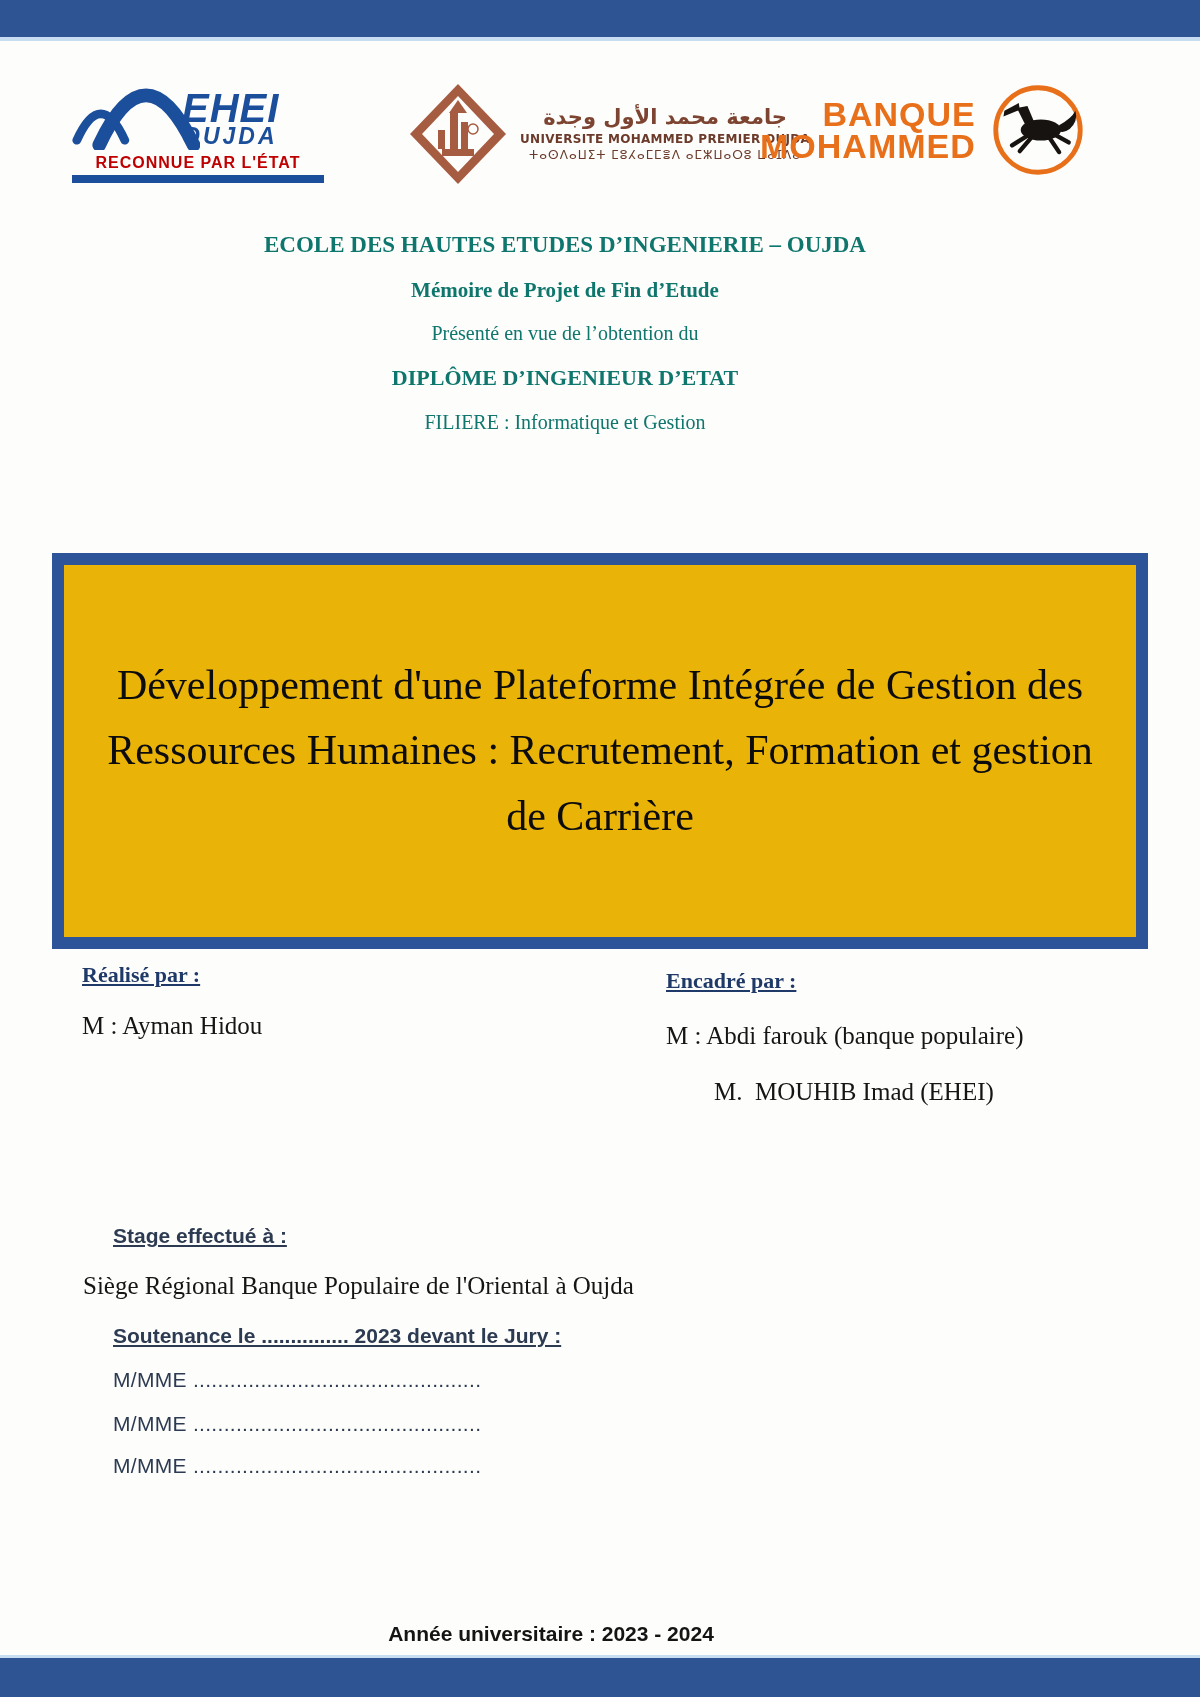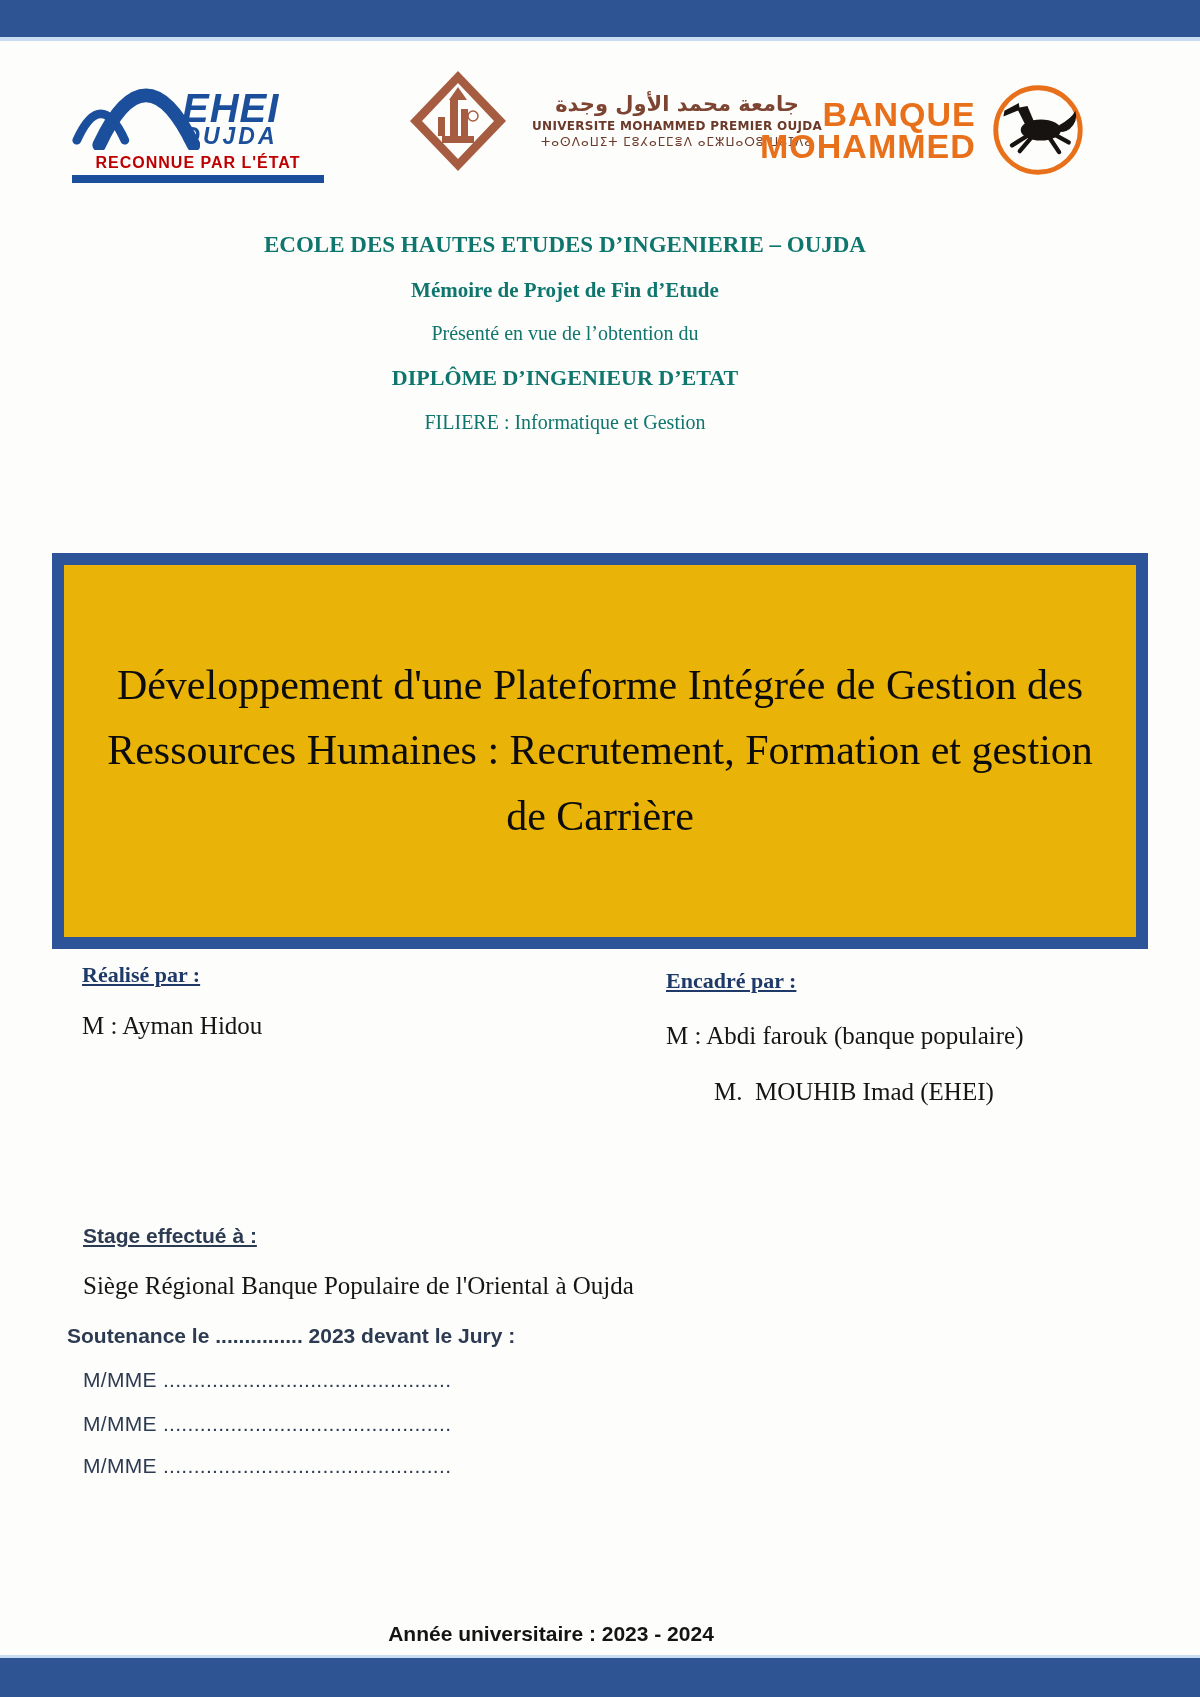--- a/index.html
+++ b/index.html
@@ -12,21 +12,21 @@
   
   .logo-ehei { position:absolute; left:72px; top:72px; width:252px; }
   .ehei-top { display:flex; align-items:flex-end; }
   .ehei-arch { width:128px; height:78px; flex:0 0 auto; }
   .ehei-words { margin-left:-18px; padding-bottom:2px; color:#1b4f9c; font-family:"Liberation Sans", sans-serif; font-weight:bold; text-align:left; }
   .ehei-name { font-size:40px; line-height:0.8; letter-spacing:1px; font-style:italic; }
   .ehei-city { font-size:23px; line-height:1.05; letter-spacing:3px; font-style:italic; }
   .ehei-tagline { margin-top:4px; color:#c00000; font-family:"Liberation Sans", sans-serif; font-weight:bold; font-size:16px; letter-spacing:1px; text-align:center; }
   .ehei-bar { margin-top:3px; height:8px; background:#1b4f9c; width:100%; }
 
-  .logo-ump { position:absolute; left:408px; top:69px; display:flex; align-items:center;gap:12px; }
+  .logo-ump { position:absolute; left:408px; top:82px; display:flex; align-items:center; }
   .ump-emblem { width:100px; height:104px; flex:0 0 auto; }
   .ump-text { margin-left:12px; color:#7c4431; font-family:"DejaVu Sans", sans-serif; text-align:center; }
   .ump-arabic { font-size:21px; line-height:1.1; font-weight:bold; }
   .ump-latin { font-size:12px; font-weight:bold; letter-spacing:0.3px; margin-top:3px; color:#6b3a2a; }
   .ump-tifinagh { font-size:12px; margin-top:2px; letter-spacing:1px; color:#6b3a2a; }
 
   .logo-bp { position:absolute; left:760px; top:82px; display:flex; align-items:center; }
   .bp-words { color:#e8701a; font-family:"Liberation Sans", sans-serif; font-weight:bold; font-size:34px; line-height:0.95; letter-spacing:1px; text-align:right; }
   .bp-circle { width:96px; height:96px; margin-left:14px; flex:0 0 auto; }
 
@@ -47,24 +47,24 @@
   
   .lbl-navy { position:absolute; font-size:22px; font-weight:bold; color:#1f3a68; text-decoration:underline; }
   .credit-name { position:absolute; font-size:25px; color:#151515; white-space:pre; }
   .realise-label { left:82px; top:962px; }
   .realise-name  { left:82px; top:1012px; }
   .encadre-label { left:666px; top:968px; }
   .encadre-name1 { left:666px; top:1022px; }
   .encadre-name2 { left:666px; top:1078px;margin-left:48px; }
 
   
-  .sans-navy { position:absolute; font-family:"Liberation Sans", sans-serif; color:#2d3b52; font-size:21px; font-weight:600; }
+  .sans-navy { position:absolute; font-family:"Liberation Sans", sans-serif; color:#2d3b52; font-size:21px; font-weight:600;margin-left:30px; }
   .stage-label { left:83px; top:1224px; text-decoration:underline; }
   .stage-location { position:absolute; left:83px; top:1272px; font-size:25px; color:#151515; }
-  .soutenance { left:67px; top:1324px; }
+  .soutenance { left:83px; top:1324px; text-decoration:underline; }
   .jury1 { left:83px; top:1368px; font-weight:400; letter-spacing:0.3px; }
   .jury2 { left:83px; top:1412px; font-weight:400; letter-spacing:0.3px; }
   .jury3 { left:83px; top:1454px; font-weight:400; letter-spacing:0.3px; }
 
   
   .footer-year { position:absolute; left:0; top:1622px; width:1102px; text-align:center;
                  font-family:"Liberation Sans", sans-serif; font-size:21px; font-weight:600; color:#141414; }
 </style>
 </head>
 <body>

